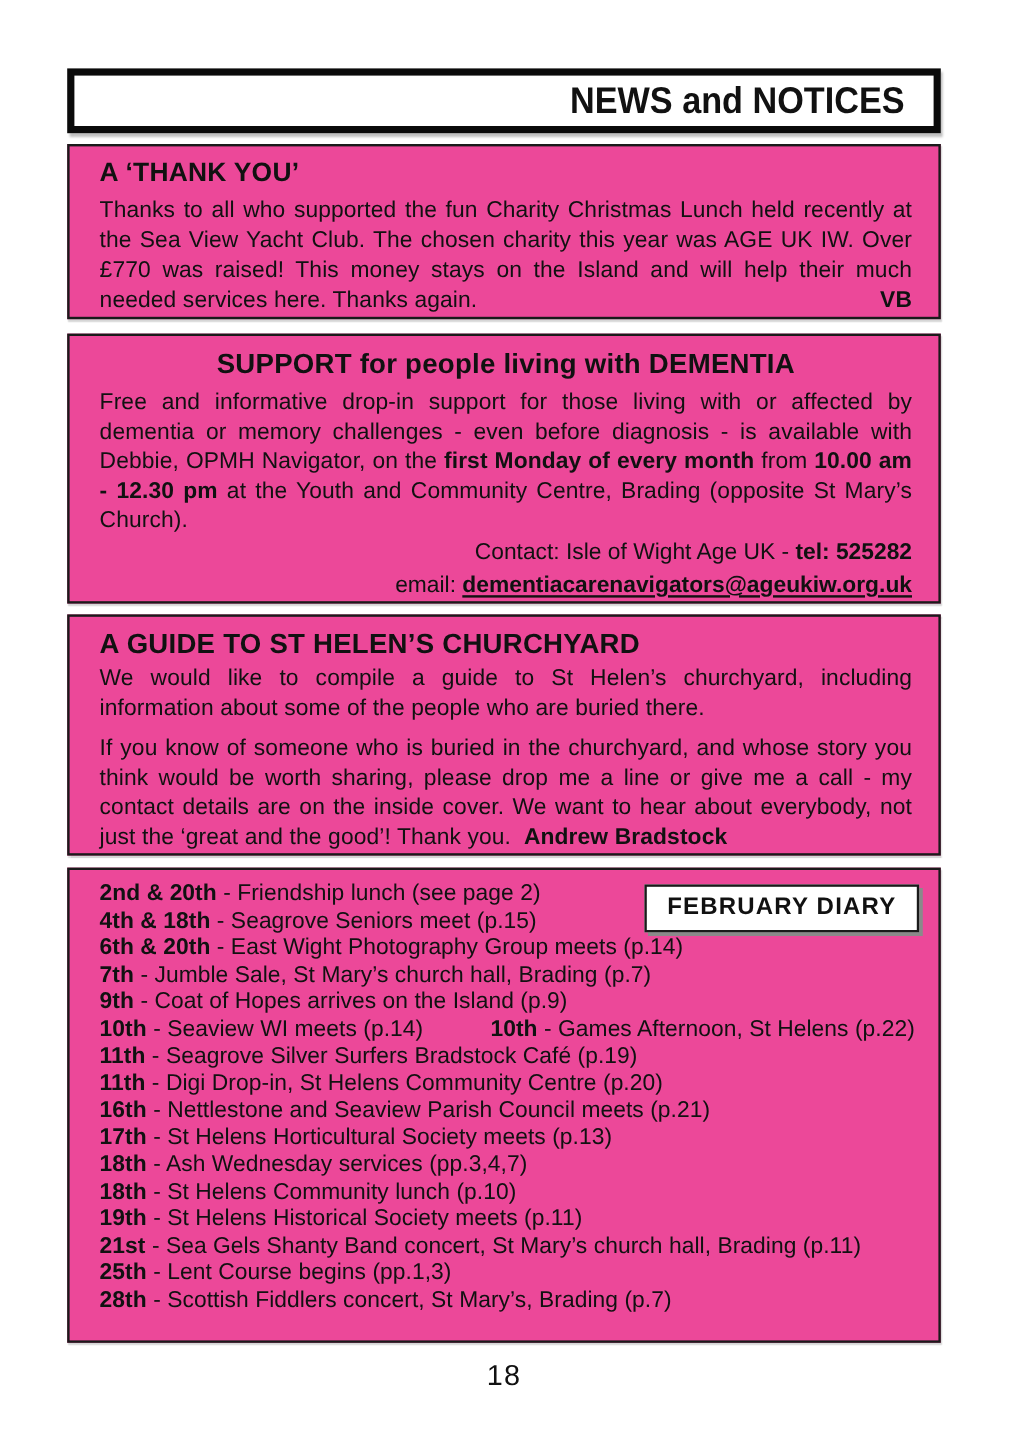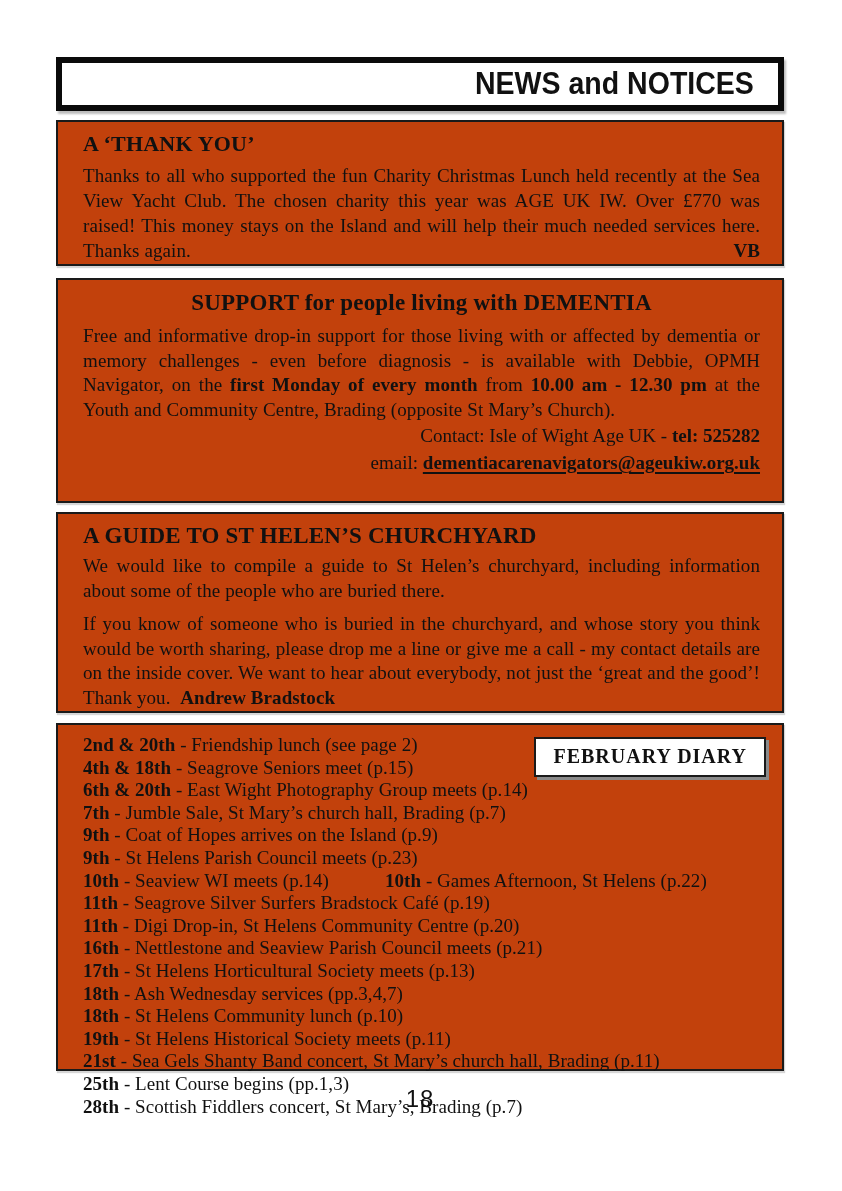--- a/index.html
+++ b/index.html
@@ -32,24 +32,23 @@
     font-weight: 700;
     letter-spacing: 0px;
     transform: scaleX(0.92);
     transform-origin: left center;
     white-space: nowrap;
   }
 
   
   .notice-box {
     border: 2px solid #1a1a1a;
-    background: #c2410c;
+    background: #ec4899;
     box-shadow: 1px 2px 1px #d6d6d6;
     padding: 8px 22px 6px 25px;
-    font-family: Liberation Serif, serif;
   }
   .box-title {
     font-size: 22px;
     font-weight: 700;
     line-height: 28px;
     letter-spacing: 0.2px;
   }
   .body-text {
     font-size: 19px;
     line-height: 25px;
@@ -80,21 +79,21 @@
     text-underline-offset: 3px;
   }
 
   
   .churchyard { margin-top: 9px; height: 201px; }
   .churchyard .box-title { font-size: 23px; margin-bottom: 4px; }
   .churchyard .body-text { line-height: 24.6px; }
   .churchyard .para2 { margin-top: 9px; }
 
   
-  .diary { margin-top: 10px; height: 348px; padding: 9px 14px 4px 25px; }
+  .diary { margin-top: 10px; height: 396px; padding: 9px 14px 4px 25px; }
   .diary-label-box {
     float: right;
     border: 2px solid #1a1a1a;
     box-shadow: 3px 3px 0 #8a8a8a;
     padding: 6px 17px 7px 17px;
     margin: 3px 2px 6px 14px;
     background: #fff;
   }
   .diary-label-box span {
     font-size: 20px;
@@ -148,21 +147,20 @@
 
   <div class="notice-box diary">
     <div class="diary-label-box">
       <span>FEBRUARY DIARY</span>
     </div>
     <div class="diary-row"><span class="day">2nd &amp; 20th</span><span> - Friendship lunch (see page 2)</span></div>
     <div class="diary-row"><span class="day">4th &amp; 18th</span><span> - Seagrove Seniors meet (p.15)</span></div>
     <div class="diary-row"><span class="day">6th &amp; 20th</span><span> - East Wight Photography Group meets (p.14)</span></div>
     <div class="diary-row"><span class="day">7th</span><span> - Jumble Sale, St Mary’s church hall, Brading (p.7)</span></div>
     <div class="diary-row"><span class="day">9th</span><span> - Coat of Hopes arrives on the Island (p.9)</span></div>
-    <div class="diary-row"><span class="day">9th</span><span> - St Helens Parish Council meets (p.23)</span></div>
     <div class="diary-row"><span class="day">10th</span><span> - Seaview WI meets (p.14)</span><span class="inline-gap"></span><span class="day">10th</span><span> - Games Afternoon, St Helens (p.22)</span></div>
     <div class="diary-row"><span class="day">11th</span><span> - Seagrove Silver Surfers Bradstock Café (p.19)</span></div>
     <div class="diary-row"><span class="day">11th</span><span> - Digi Drop-in, St Helens Community Centre (p.20)</span></div>
     <div class="diary-row"><span class="day">16th</span><span> - Nettlestone and Seaview Parish Council meets (p.21)</span></div>
     <div class="diary-row"><span class="day">17th</span><span> - St Helens Horticultural Society meets (p.13)</span></div>
     <div class="diary-row"><span class="day">18th</span><span> - Ash Wednesday services (pp.3,4,7)</span></div>
     <div class="diary-row"><span class="day">18th</span><span> - St Helens Community lunch (p.10)</span></div>
     <div class="diary-row"><span class="day">19th</span><span> - St Helens Historical Society meets (p.11)</span></div>
     <div class="diary-row"><span class="day">21st</span><span> - Sea Gels Shanty Band concert, St Mary’s church hall, Brading (p.11)</span></div>
     <div class="diary-row"><span class="day">25th</span><span> - Lent Course begins (pp.1,3)</span></div>

